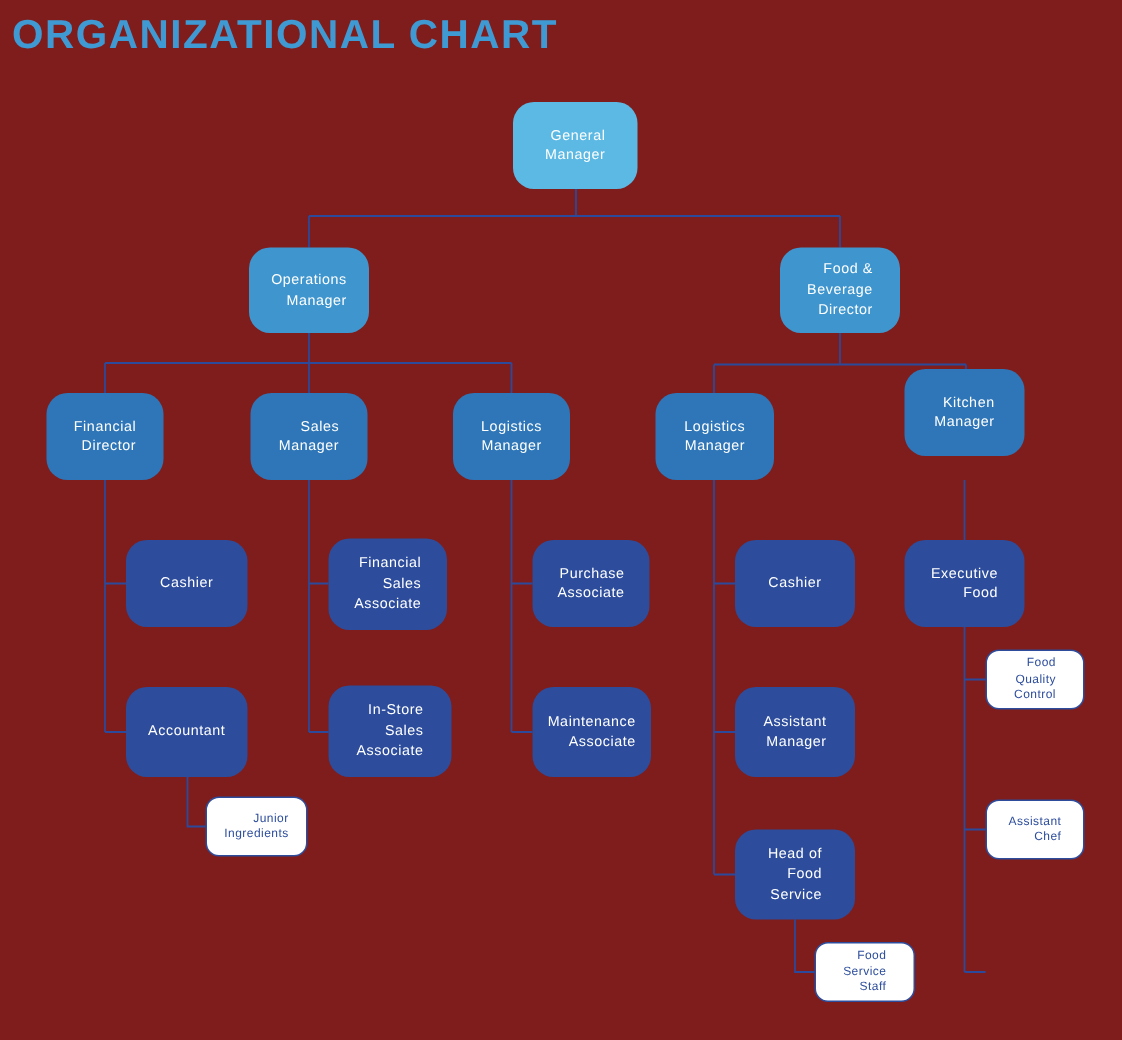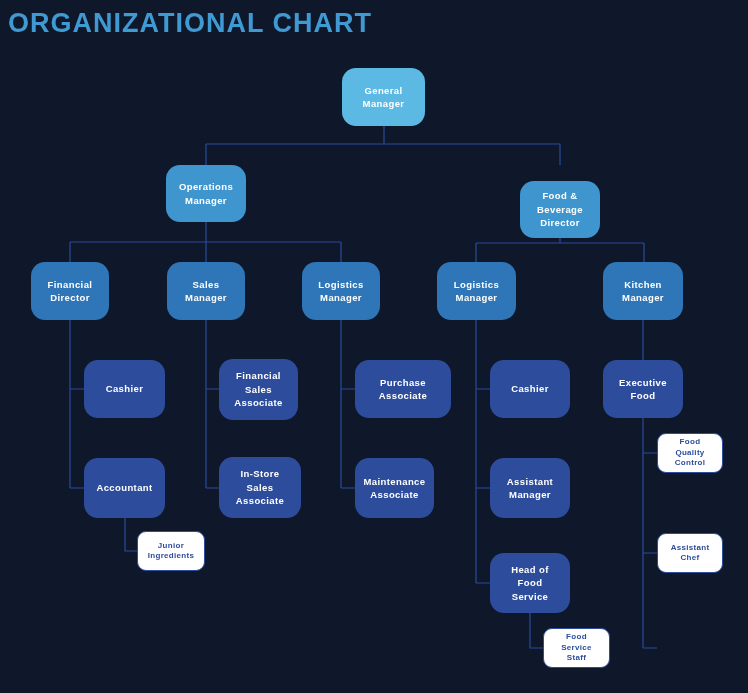--- a/index.html
+++ b/index.html
@@ -1,28 +1,28 @@
 <!DOCTYPE html>
 <html><head>
 <meta charset="utf-8">
 <style>
   html,body{margin:0;padding:0;background:#ffffff;}
   .stage{
-    position:relative;width:748px;height:693px;background:#0f172a;overflow:hidden;
+    position:relative;width:748px;height:693px;background:#7f1d1d;overflow:hidden;
     font-family:"Liberation Sans", sans-serif;
   }
   .title{
     position:absolute;left:8px;top:8px;margin:0;
     font-size:27px;font-weight:bold;letter-spacing:1px;color:#3F9AD3;
   }
   .lines{position:absolute;left:0;top:0;}
   .node{
     position:absolute;display:flex;align-items:center;justify-content:center;
-    text-align:center;white-space:pre-line;color:#ffffff;
-    font-size:9.5px;font-weight:bold;letter-spacing:0.4px;line-height:13.5px;
+    text-align:right;white-space:pre-line;color:#ffffff;
+    font-size:9.5px;font-weight:normal;letter-spacing:0.4px;line-height:13.5px;
     border-radius:14px;box-sizing:border-box;
   }
   .n1{background:#5CB9E4;}
   .n2{background:#3F96CE;}
   .n3{background:#2E76B7;}
   .n4{background:#2D4D9C;}
   .n5{
     background:#ffffff;border:1.5px solid #2D4D9C;border-radius:9px;
     color:#2D4D9C;font-size:8px;line-height:10.5px;letter-spacing:0.3px;
   }
@@ -48,46 +48,46 @@
       M125 518 V551 H137
       M530 613 V648 H543"></path>
   </svg>
 
   <div class="node n1" style="left:342px;top:68px;width:83px;height:58px">General
 Manager</div>
 
   <div class="node n2" style="left:166px;top:165px;width:80px;height:57px">Operations
 Manager</div>
 
-  <div class="node n2" style="left:520px;top:181px;width:80px;height:57px">Food &amp;
+  <div class="node n2" style="left:520px;top:165px;width:80px;height:57px">Food &amp;
 Beverage
 Director</div>
 
   <div class="node n3" style="left:31px;top:262px;width:78px;height:58px">Financial
 Director</div>
 
   <div class="node n3" style="left:167px;top:262px;width:78px;height:58px">Sales
 Manager</div>
 
   <div class="node n3" style="left:302px;top:262px;width:78px;height:58px">Logistics
 Manager</div>
 
   <div class="node n3" style="left:437px;top:262px;width:79px;height:58px">Logistics
 Manager</div>
 
-  <div class="node n3" style="left:603px;top:262px;width:80px;height:58px">Kitchen
+  <div class="node n3" style="left:603px;top:246px;width:80px;height:58px">Kitchen
 Manager</div>
 
   <div class="node n4" style="left:84px;top:360px;width:81px;height:58px">Cashier</div>
 
   <div class="node n4" style="left:219px;top:359px;width:79px;height:61px">Financial
 Sales
 Associate</div>
 
-  <div class="node n4" style="left:355px;top:360px;width:96px;height:58px">Purchase
+  <div class="node n4" style="left:355px;top:360px;width:78px;height:58px">Purchase
 Associate</div>
 
   <div class="node n4" style="left:490px;top:360px;width:80px;height:58px">Cashier</div>
 
   <div class="node n4" style="left:603px;top:360px;width:80px;height:58px">Executive
 Food</div>
 
   <div class="node n4" style="left:84px;top:458px;width:81px;height:60px">Accountant</div>
 
   <div class="node n4" style="left:219px;top:457px;width:82px;height:61px">In-Store

